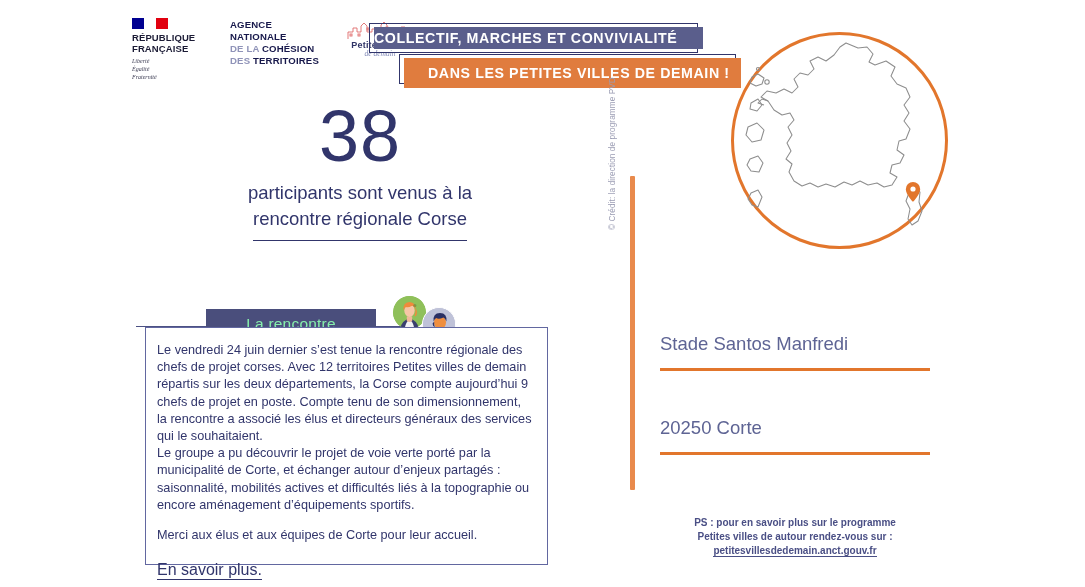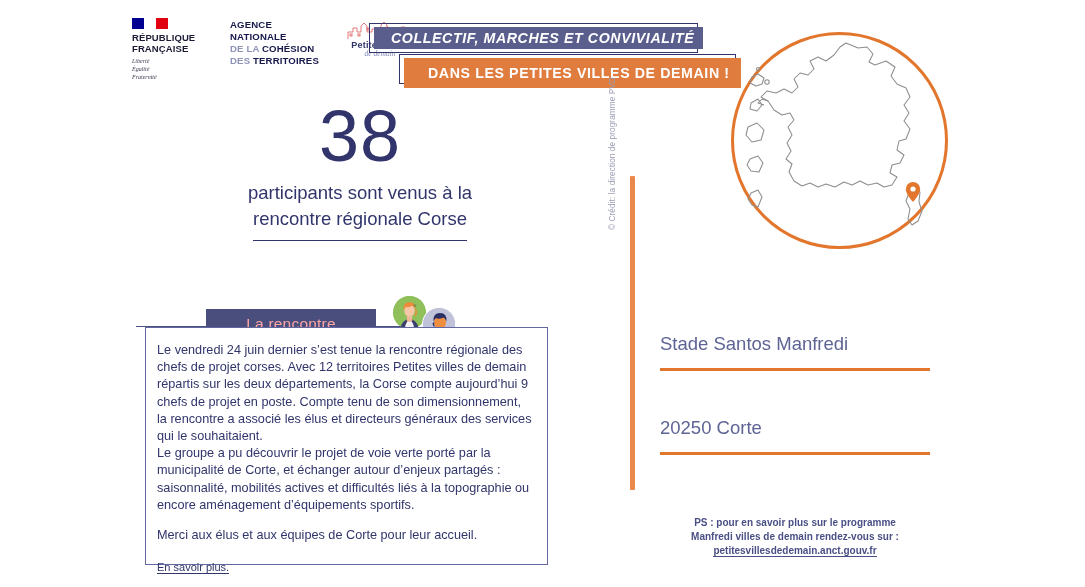--- a/index.html
+++ b/index.html
@@ -40,51 +40,51 @@
   .pvd-sub { font-family: "Liberation Serif", serif; font-style: italic; font-size: 7.5px;
              color: #7d86b5; text-align: center; margin-top: -1px; }
 
   
   .banner { position: absolute; color: #ffffff; font-weight: bold; letter-spacing: .6px;
             display: flex; align-items: center; }
   .banner-outline { position: absolute; border: 1.4px solid #31356b; }
 
   #banner1-outline { left: 369px; top: 23px; width: 329px; height: 30px; }
   #banner1 { left: 374px; top: 27px; width: 329px; height: 22px; background: #5A5E8C;
-             padding-left: 17px; font-size: 14.2px; font-style: italic; }
+             padding-left: 0; font-size: 14.2px; }
 
   #banner2-outline { left: 399px; top: 54px; width: 337px; height: 30px; }
   #banner2 { left: 404px; top: 58px; width: 337px; height: 30px; background: #E07C3E;
              padding-left: 24px; font-size: 14.2px; }
 
   
   #count-block { position: absolute; left: 190px; top: 100px; width: 340px; text-align: center; }
   #count-number { font-size: 72px; color: #31356b; font-weight: normal; line-height: 1.02; letter-spacing: 1px; }
   #count-line1 { font-size: 18.5px; color: #31356b; margin-top: 8px; line-height: 1.35; }
   #count-line2 { font-size: 18.5px; color: #31356b; line-height: 1.4; display: inline-block;
                  border-bottom: 1.2px solid #31356b; padding-bottom: 8px; }
 
   
   #rencontre-rule { position: absolute; left: 136px; top: 326px; width: 78px; height: 1.4px; background: #4c5183; }
   #rencontre-tag { position: absolute; left: 206px; top: 309px; width: 170px; height: 29px;
-                   background: #4A4E7C; color: #fca5a5; font-size: 15.5px;
+                   background: #4A4E7C; color: #86efac; font-size: 15.5px;
                    display: flex; align-items: center; justify-content: center; letter-spacing: .2px; }
   #rencontre-rule2 { position: absolute; left: 376px; top: 326px; width: 26px; height: 1.4px; background: #4c5183; }
 
   .avatar { position: absolute; border-radius: 50%; overflow: hidden; }
   #avatar-woman { left: 393px; top: 296px; width: 33px; height: 33px; background: #8FC05A; }
   #avatar-man   { left: 422px; top: 307px; width: 34px; height: 34px; background: #BFC2D8;
                   border: 1.5px solid #ffffff; }
 
   
   #text-box { position: absolute; left: 137px; top: 327px; width: 403px; height: 238px;
               border: 1.4px solid #6267a0; background: #ffffff; padding: 14px 15px 0 11px; margin-left: 8px; }
   #text-box p { font-size: 12.7px; color: #31356b; line-height: 1.355; }
   #text-box p.gap { margin-top: 13px; }
-  #savoir-plus { display: inline-block; margin-top: 17px; font-size: 11px; color: #31356b;
+  #savoir-plus { display: inline-block; margin-top: 17px; font-size: 16px; color: #31356b;
                  border-bottom: 1.1px solid #31356b; cursor: pointer; }
 
   
   #divider { position: absolute; left: 630px; top: 176px; width: 5px; height: 314px;
              background: #E98A4C; border-radius: 1px; }
   #credit { position: absolute; left: 608px; top: 230px; width: 160px; font-size: 8.2px;
             color: #9a9cb3; letter-spacing: .1px; transform: rotate(-90deg); transform-origin: left top;
             white-space: nowrap; }
 
   
@@ -241,17 +241,17 @@
   <div id="venue">
     <div class="venue-name">Stade Santos Manfredi</div>
     <div class="venue-rule"></div>
     <div class="venue-gap"></div>
     <div class="venue-name">20250 Corte</div>
     <div class="venue-rule"></div>
   </div>
 
   <div id="ps">
     <div>PS : pour en savoir plus sur le programme</div>
-    <div>Manfredi villes de demain rendez-vous sur :</div>
+    <div>Petites villes de autour rendez-vous sur :</div>
     <a id="ps-link">petitesvillesdedemain.anct.gouv.fr</a>
   </div>
 
 </div>
 
 </body></html>

